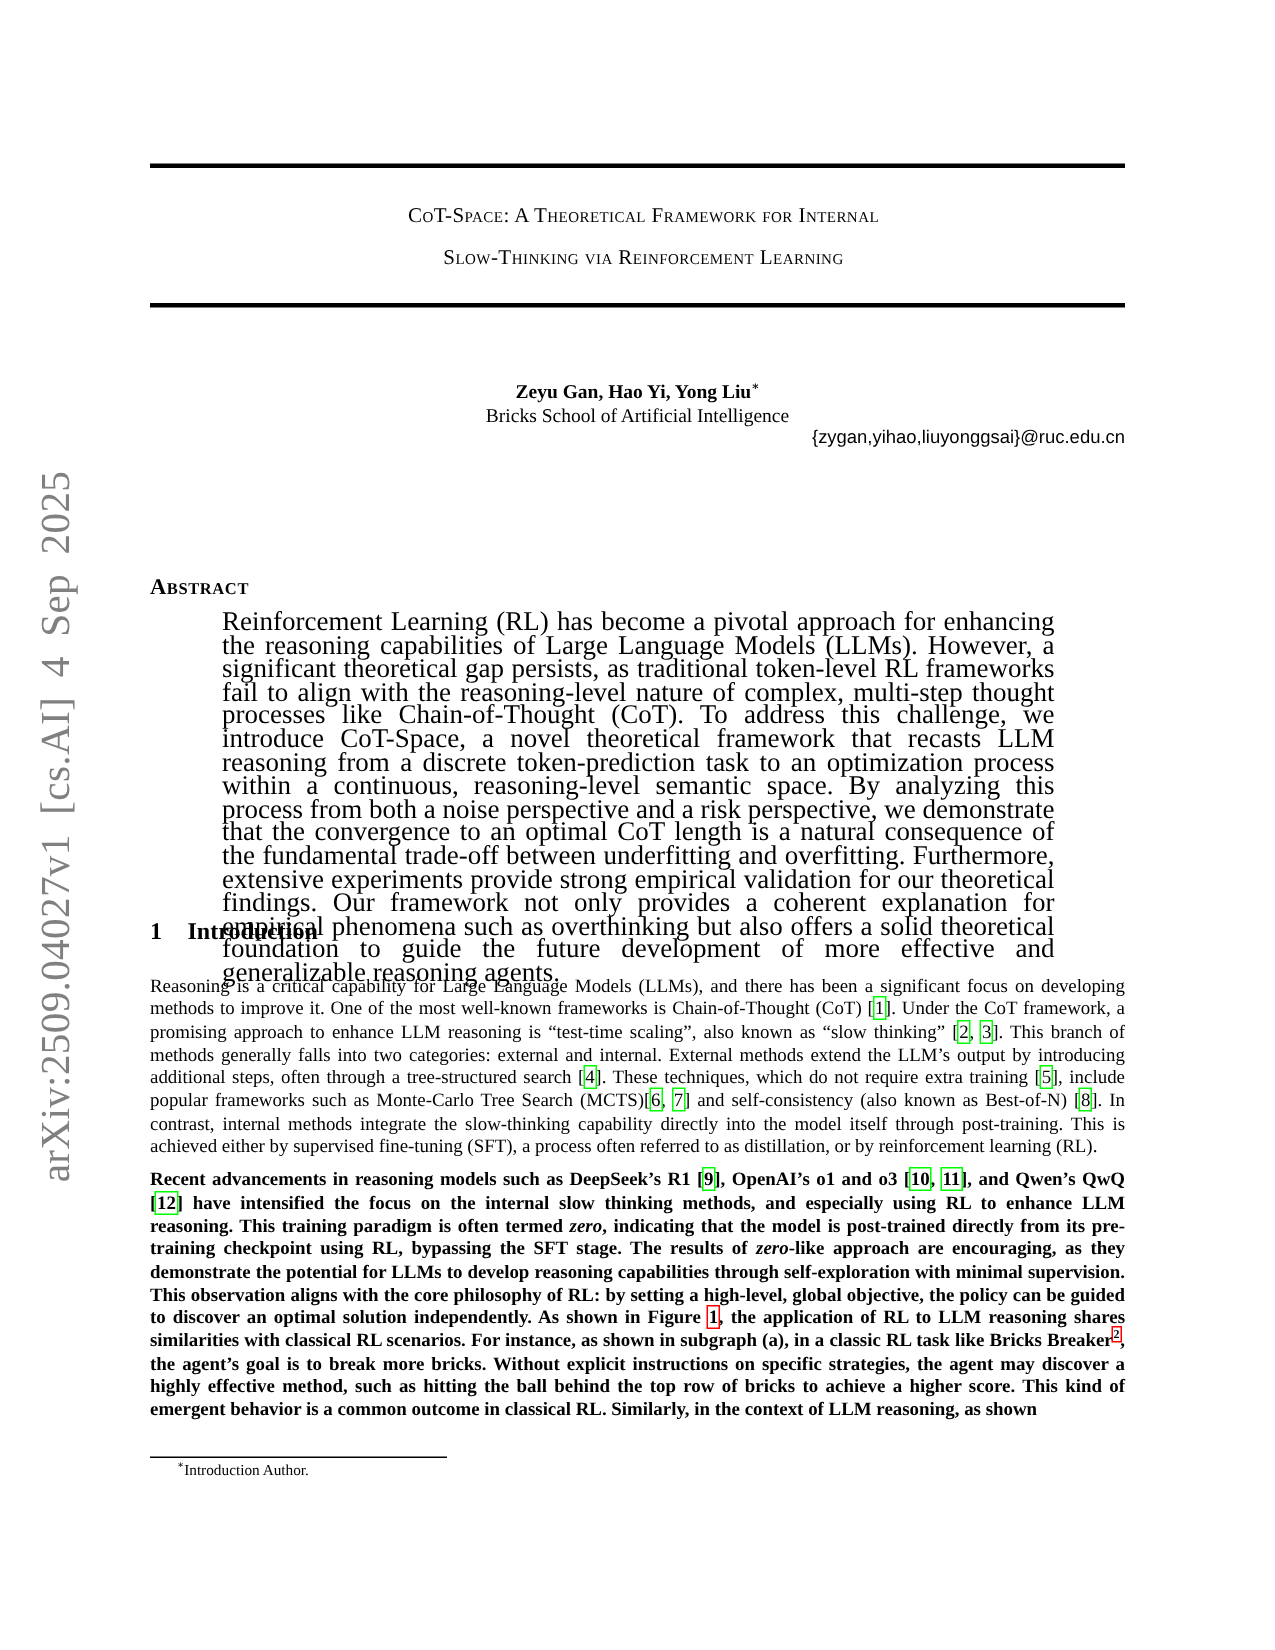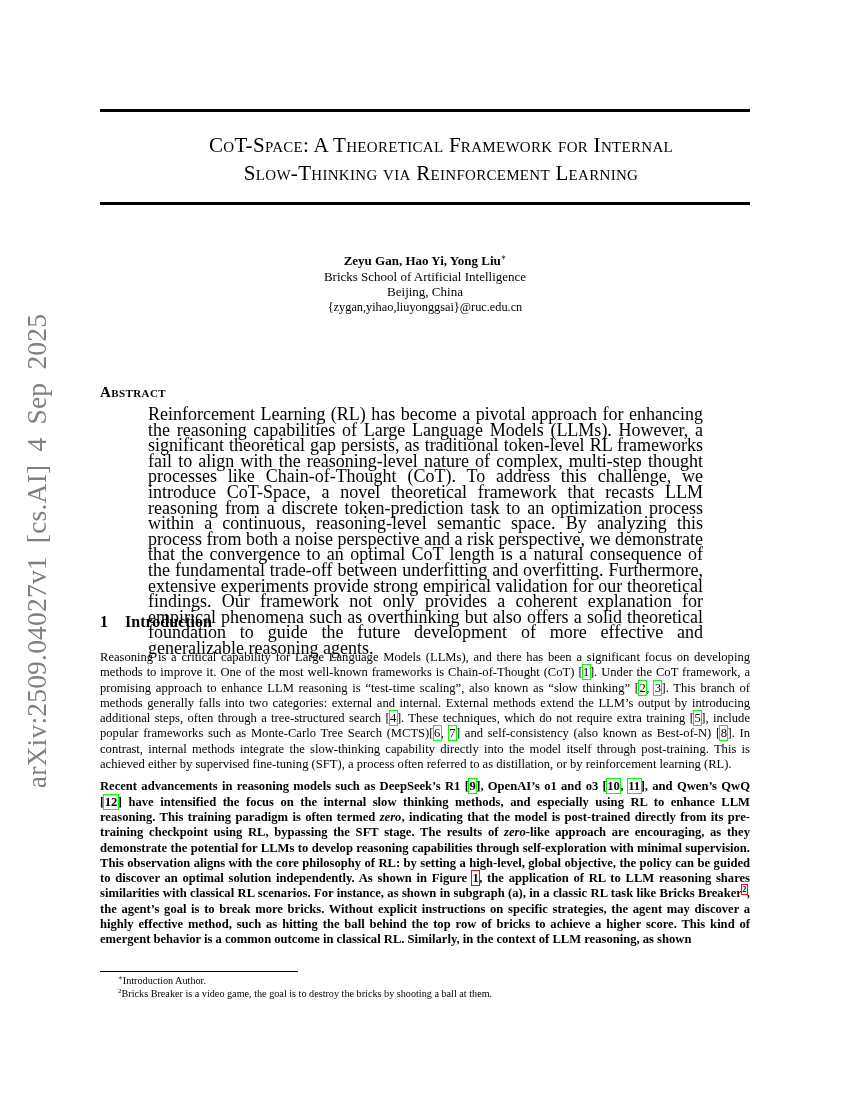--- a/index.html
+++ b/index.html
@@ -26,37 +26,37 @@
     letter-spacing: 0.2px;
     word-spacing: 6px;
   }
 
   .rule { position: absolute; left: 100px; width: 650px; background: #000; }
   .rule-top { top: 109px; height: 3px; }
   .rule-bottom { top: 202px; height: 3px; }
 
   .title {
     position: absolute;
-    left: 116px; top: 131px; width: 650px;
+    left: 104px; top: 131px; width: 650px;
     text-align: center;
-    font-size: 21px;
+    font-size: 14px;
     line-height: 28px;
     font-variant: small-caps;
     letter-spacing: 0.3px;
   }
 
   .authors {
     position: absolute;
     left: 100px; top: 253px; width: 650px;
     text-align: center;
     font-size: 13px;
     line-height: 15.6px;
   }
   .authors .names { font-weight: bold; }
-  .authors .email { font-family: Liberation Serif, serif; font-size: 12.3px; }
+  .authors .email { font-family: Liberation Sans, sans-serif; font-size: 12.3px; text-align: right; }
   sup { font-size: 8px; vertical-align: super; line-height: 0; }
 
   .abstract-heading {
     position: absolute;
     left: 100px; top: 384px; width: 650px;
     text-align: left;
     font-weight: bold;
     font-variant: small-caps;
     font-size: 15px;
     letter-spacing: 0.4px;
@@ -122,33 +122,31 @@
 <div class="rule rule-top"></div>
 <div class="title">
   <div>CoT-Space: A Theoretical Framework for Internal</div>
   <div>Slow-Thinking via Reinforcement Learning</div>
 </div>
 <div class="rule rule-bottom"></div>
 
 <div class="authors">
   <div class="names"><span>Zeyu Gan, Hao Yi, Yong Liu</span><sup>∗</sup></div>
   <div>Bricks School of Artificial Intelligence</div>
-  <div>Beijing, China</div>
   <div class="email">{zygan,yihao,liuyonggsai}@ruc.edu.cn</div>
 </div>
 
 <div class="abstract-heading">Abstract</div>
 <div class="abstract-body">Reinforcement Learning (RL) has become a pivotal approach for enhancing the reasoning capabilities of Large Language Models (LLMs). However, a significant theoretical gap persists, as traditional token-level RL frameworks fail to align with the reasoning-level nature of complex, multi-step thought processes like Chain-of-Thought (CoT). To address this challenge, we introduce CoT-Space, a novel theoretical framework that recasts LLM reasoning from a discrete token-prediction task to an optimization process within a continuous, reasoning-level semantic space. By analyzing this process from both a noise perspective and a risk perspective, we demonstrate that the convergence to an optimal CoT length is a natural consequence of the fundamental trade-off between underfitting and overfitting. Furthermore, extensive experiments provide strong empirical validation for our theoretical findings. Our framework not only provides a coherent explanation for empirical phenomena such as overthinking but also offers a solid theoretical foundation to guide the future development of more effective and generalizable reasoning agents.</div>
 
 <div class="section-heading">
   <span class="num">1</span><span>Introduction</span>
 </div>
 
 <div class="body-text">
   <p><span>Reasoning is a critical capability for Large Language Models (LLMs), and there has been a significant focus on developing methods to improve it. One of the most well-known frameworks is Chain-of-Thought (CoT) [</span><span class="cite">1</span><span>]. Under the CoT framework, a promising approach to enhance LLM reasoning is “test-time scaling”, also known as “slow thinking” [</span><span class="cite">2</span><span>, </span><span class="cite">3</span><span>]. This branch of methods generally falls into two categories: external and internal. External methods extend the LLM’s output by introducing additional steps, often through a tree-structured search [</span><span class="cite">4</span><span>]. These techniques, which do not require extra training [</span><span class="cite">5</span><span>], include popular frameworks such as Monte-Carlo Tree Search (MCTS)[</span><span class="cite">6</span><span>, </span><span class="cite">7</span><span>] and self-consistency (also known as Best-of-N) [</span><span class="cite">8</span><span>]. In contrast, internal methods integrate the slow-thinking capability directly into the model itself through post-training. This is achieved either by supervised fine-tuning (SFT), a process often referred to as distillation, or by reinforcement learning (RL).</span></p>
   <p><span>Recent advancements in reasoning models such as DeepSeek’s R1 [</span><span class="cite">9</span><span>], OpenAI’s o1 and o3 [</span><span class="cite">10</span><span>, </span><span class="cite">11</span><span>], and Qwen’s QwQ [</span><span class="cite">12</span><span>] have intensified the focus on the internal slow thinking methods, and especially using RL to enhance LLM reasoning. This training paradigm is often termed </span><em>zero</em><span>, indicating that the model is post-trained directly from its pre-training checkpoint using RL, bypassing the SFT stage. The results of </span><em>zero</em><span>-like approach are encouraging, as they demonstrate the potential for LLMs to develop reasoning capabilities through self-exploration with minimal supervision. This observation aligns with the core philosophy of RL: by setting a high-level, global objective, the policy can be guided to discover an optimal solution independently. As shown in Figure </span><span class="ref-red">1</span><span>, the application of RL to LLM reasoning shares similarities with classical RL scenarios. For instance, as shown in subgraph (a), in a classic RL task like Bricks Breaker</span><sup class="ref-red">2</sup><span>, the agent’s goal is to break more bricks. Without explicit instructions on specific strategies, the agent may discover a highly effective method, such as hitting the ball behind the top row of bricks to achieve a higher score. This kind of emergent behavior is a common outcome in classical RL. Similarly, in the context of LLM reasoning, as shown</span></p>
 </div>
 
 <div class="footnote-rule"></div>
 <div class="footnotes">
   <div><sup>∗</sup><span>Introduction Author.</span></div>
-  <div><sup>2</sup><span>Bricks Breaker is a video game, the goal is to destroy the bricks by shooting a ball at them.</span></div>
 </div>
 
 </body></html>

